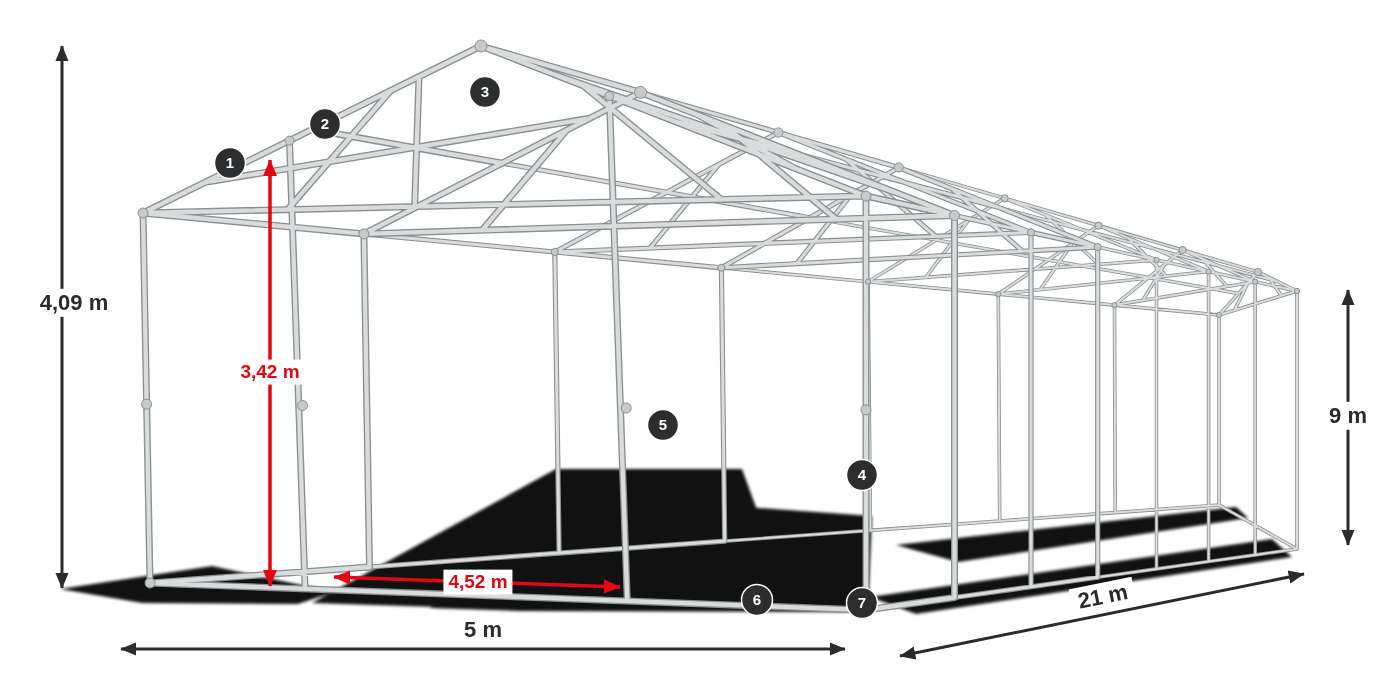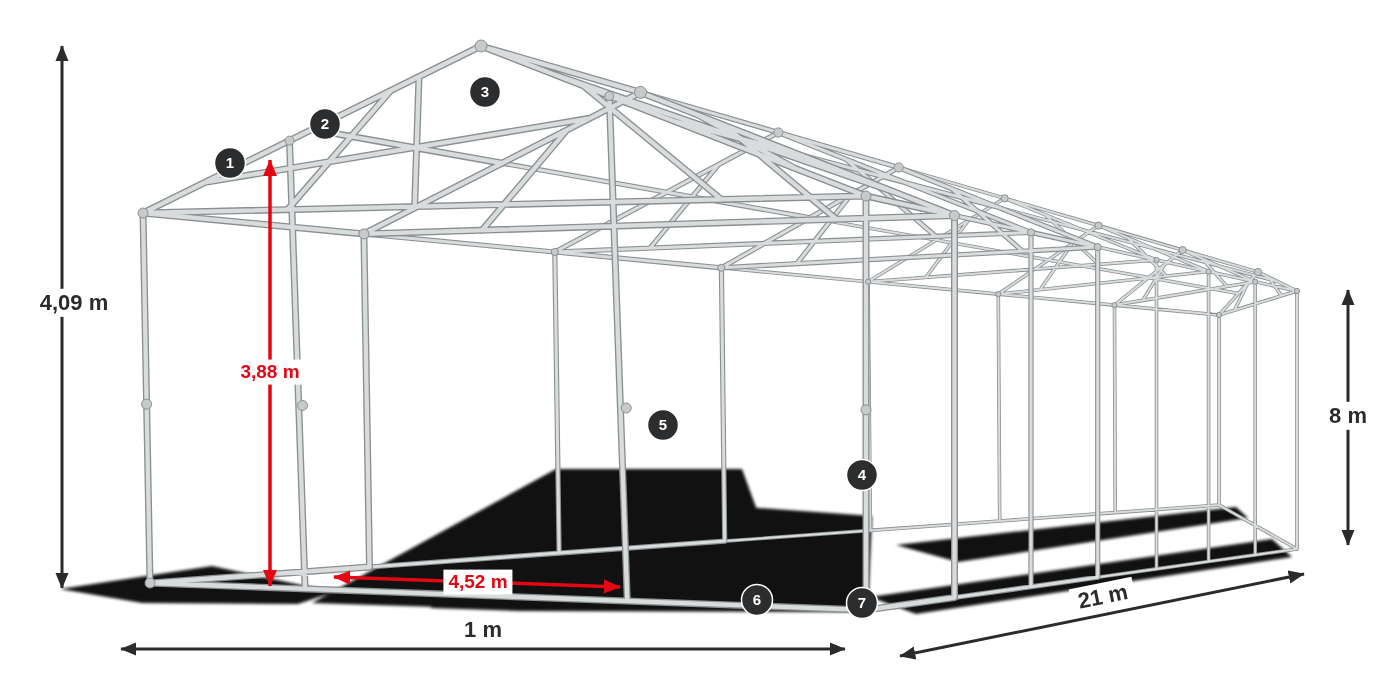--- a/index.html
+++ b/index.html
@@ -122,18 +122,18 @@
         <text x="757" y="600" dy="0.36em" text-anchor="middle" class="marker-num" fill="#ffffff">6</text>
       </g>
       <g>
         <circle cx="862" cy="603" r="15.5" stroke="#ffffff" stroke-width="1.5" fill="#2c2d2f"></circle>
         <text x="862" y="603" dy="0.36em" text-anchor="middle" class="marker-num" fill="#ffffff">7</text>
       </g>
     </g>
   </svg>
 
   <div class="dim-label" style="left:57px; top:303px;margin-left:17px;">4,09 m</div>
-  <div class="dim-label red" style="left:270px; top:372px;">3,88 m</div>
-  <div class="dim-label" style="left:1348px; top:416px;">8 m</div>
+  <div class="dim-label red" style="left:270px; top:372px;">3,42 m</div>
+  <div class="dim-label" style="left:1348px; top:416px;">9 m</div>
   <div class="dim-label red" style="left:478px; top:582px;">4,52 m</div>
-  <div class="dim-label" style="left:483px; top:630px;">1 m</div>
+  <div class="dim-label" style="left:483px; top:630px;">5 m</div>
   <div class="dim-label rot" style="left:1103px; top:597px;">21 m</div>
 </div>
 
 </body></html>

